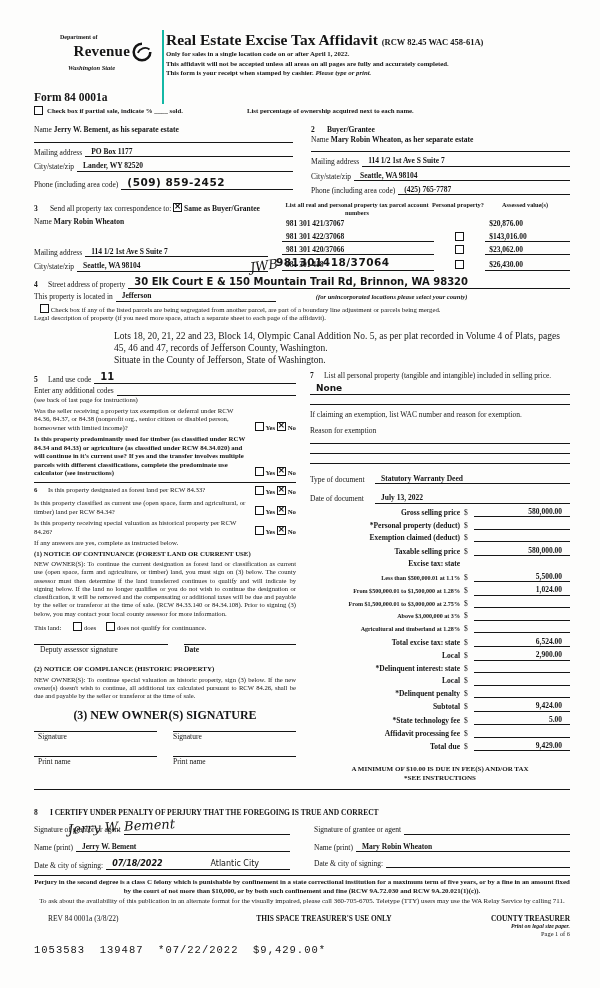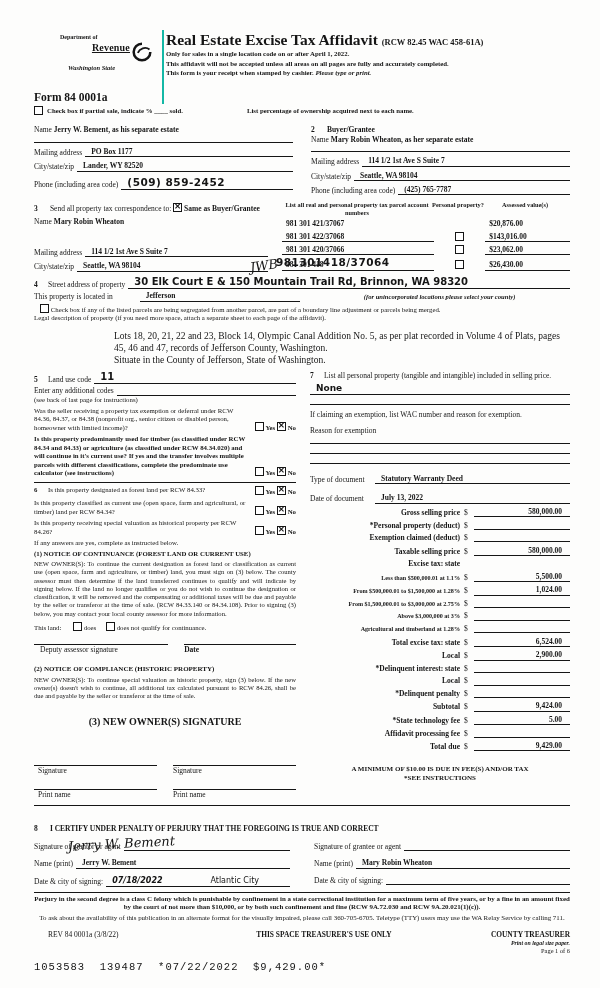--- a/index.html
+++ b/index.html
@@ -16,21 +16,21 @@
   .fl{display:flex;align-items:flex-end;}
   .line{flex:1;border-bottom:1px solid #151515;padding:0 4px 0 6px;white-space:nowrap;min-height:8px;}
   .lbl{flex:none;padding-right:3px;}
   .tv{font-weight:bold;}
   .tvsans{font-family:"DejaVu Sans","Liberation Sans",sans-serif;font-weight:bold;}
   
   .hdr{display:flex;}
   .logoblk{width:128px;flex:none;padding-top:4px;}
   .logo-inner{display:flex;align-items:flex-start;justify-content:flex-end;padding-right:10px;}
   .dept{font-size:6px;font-weight:bold;text-align:left;margin-left:26px;}
-  .rev{font-size:10px;font-weight:bold;letter-spacing:0.2px;text-decoration:underline;}
+  .rev{font-size:15px;font-weight:bold;letter-spacing:0.2px;}
   .wast{font-size:6.5px;font-style:italic;font-weight:bold;margin-left:34px;}
   .titleblk{border-left:2px solid #14b8a6;padding-left:2px;flex:1;}
   .title{font-size:15.5px;font-weight:bold;}
   .title small{font-size:8.5px;font-weight:bold;}
   .instr{font-size:6.8px;font-weight:bold;margin-top:1px;}
   .formno{font-size:11.5px;font-weight:bold;margin-top:18px;}
   .partial{display:flex;gap:4px;align-items:center;margin-top:2px;font-size:6.8px;font-weight:bold;}
   
   .cols{display:flex;}
   .sec-title{font-weight:bold;font-size:7.5px;}
@@ -193,21 +193,21 @@
       </div>
     </div>
   </div>
 
   <div style="margin-top:4px;">
     <div class="fl">
         <span class="secnum">4</span>
       <span class="lbl">Street address of property</span>
       <span class="line"><span class="tvsans" style="font-size:10px;">30 Elk Court E &amp; 150 Mountain Trail Rd, Brinnon, WA 98320</span></span>
       </div>
-    <div class="fl" style="margin-top:2px;gap:24px;">
+    <div class="fl" style="margin-top:2px;">
       <span class="lbl">This property is located in</span>
       <span class="line" style="flex:none;width:150px;"><span class="tv">Jefferson</span></span>
       <span class="i b" style="margin-left:40px;font-size:6.6px;">(for unincorporated locations please select your county)</span>
       </div>
     <div style="margin-top:2px;padding-left:6px;font-size:6.8px;">
       <span class="cb"></span>
       <span>Check box if any of the listed parcels are being segregated from another parcel, are part of a boundary line adjustment or parcels being merged.</span></div>
     <div style="font-size:6.8px;">Legal description of property (if you need more space, attach a separate sheet to each page of the affidavit).</div>
     <div style="margin:7px 0 0 80px;font-size:9.5px;line-height:1.3;">
       <div>Lots 18, 20, 21, 22 and 23, Block 14, Olympic Canal Addition No. 5, as per plat recorded in Volume 4 of Plats, pages 45, 46 and 47, records of Jefferson County, Washington.</div>
@@ -262,22 +262,22 @@
           <span class="cb" style="margin-left:8px;"></span>
           <span>does not qualify for continuance.</span></div>
         <div class="cols" style="margin-top:12px;gap:16px;">
           <div style="flex:1.2;border-top:1px solid #151515;">
             <span style="padding-left:6px;">Deputy assessor signature</span></div>
           <div style="flex:1;border-top:1px solid #151515;">
             <span class="b">Date</span></div>
         </div>
         <div class="b" style="margin-top:10px;font-size:7px;">(2) NOTICE OF COMPLIANCE (HISTORIC PROPERTY)</div>
         <div class="smallp">NEW OWNER(S): To continue special valuation as historic property, sign (3) below. If the new owner(s) doesn't wish to continue, all additional tax calculated pursuant to RCW 84.26, shall be due and payable by the seller or transferor at the time of sale.</div>
-        <div class="b center" style="margin-top:16px;font-size:10px;">(3) NEW OWNER(S) SIGNATURE</div>
-        <div class="cols" style="margin-top:36px;gap:16px;">
+        <div class="b center" style="margin-top:8px;font-size:12px;">(3) NEW OWNER(S) SIGNATURE</div>
+        <div class="cols" style="margin-top:8px;gap:16px;">
           <div style="flex:1;border-top:1px solid #151515;">
             <span style="padding-left:4px;">Signature</span></div>
           <div style="flex:1;border-top:1px solid #151515;">
             <span>Signature</span></div>
         </div>
         <div class="cols" style="margin-top:14px;gap:16px;">
           <div style="flex:1;border-top:1px solid #151515;">
             <span style="padding-left:4px;">Print name</span></div>
           <div style="flex:1;border-top:1px solid #151515;">
             <span>Print name</span></div>

